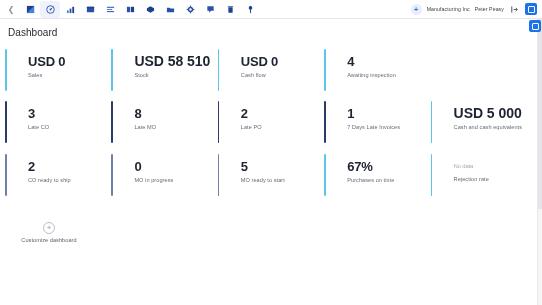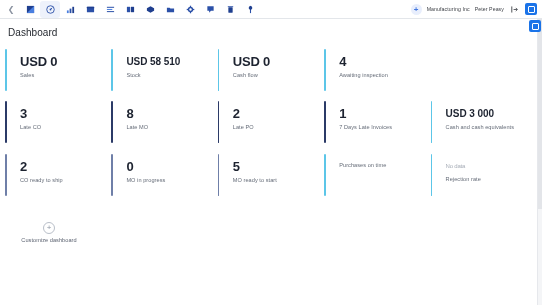--- a/index.html
+++ b/index.html
@@ -97,39 +97,39 @@
   
   .grid {
     display: grid;
     grid-template-columns: repeat(5, 1fr);
     width: 532px;
     margin-left: 5px;
   }
   .tile {
     position: relative;
     height: 52px;
-    padding: 9px 0 0 15px;
+    padding: 9px 0 0 23px;
     background: #ffffff;
   }
   .tile .bar {
     position: absolute;
     left: 0px; top: 4px;
     width: 1.6px; height: 42px;
     border-radius: 1px;
   }
   .tile .value {
     font-size: 13px;
     font-weight: bold;
     color: #1d2330;
     letter-spacing: -0.2px;
     line-height: 15px;
     white-space: nowrap;
   }
   .tile .value.small {
-    font-size: 10px;
+    font-size: 14px;
     letter-spacing: -0.05px;
   }
   .tile .value.nodata {
     font-size: 6px;
     font-weight: normal;
     color: #a7adb7;
     line-height: 14px;
   }
   .tile .label {
     font-size: 5.6px;
@@ -335,21 +335,21 @@
         <div class="value">2</div>
         <div class="label">Late PO</div>
       </div>
       <div class="tile">
         <div class="bar" style="background:#2b3a67"></div>
         <div class="value">1</div>
         <div class="label">7 Days Late Invoices</div>
       </div>
       <div class="tile">
         <div class="bar" style="background:#5cc6e8"></div>
-        <div class="value small">USD 3 000</div>
+        <div class="value small">USD 5 000</div>
         <div class="label">Cash and cash equivalents</div>
       </div>
     </div>
 
     <div class="grid row3">
       <div class="tile">
         <div class="bar" style="background:#6f7fa8"></div>
         <div class="value">2</div>
         <div class="label">CO ready to ship</div>
       </div>
@@ -358,20 +358,21 @@
         <div class="value">0</div>
         <div class="label">MO in progress</div>
       </div>
       <div class="tile">
         <div class="bar" style="background:#6f7fa8"></div>
         <div class="value">5</div>
         <div class="label">MO ready to start</div>
       </div>
       <div class="tile">
         <div class="bar" style="background:#5cc6e8"></div>
+        <div class="value">67%</div>
         <div class="label">Purchases on time</div>
       </div>
       <div class="tile">
         <div class="bar" style="background:#5cc6e8"></div>
         <div class="value nodata">No data</div>
         <div class="label">Rejection rate</div>
       </div>
     </div>
 
     <div class="customize-wrap">

